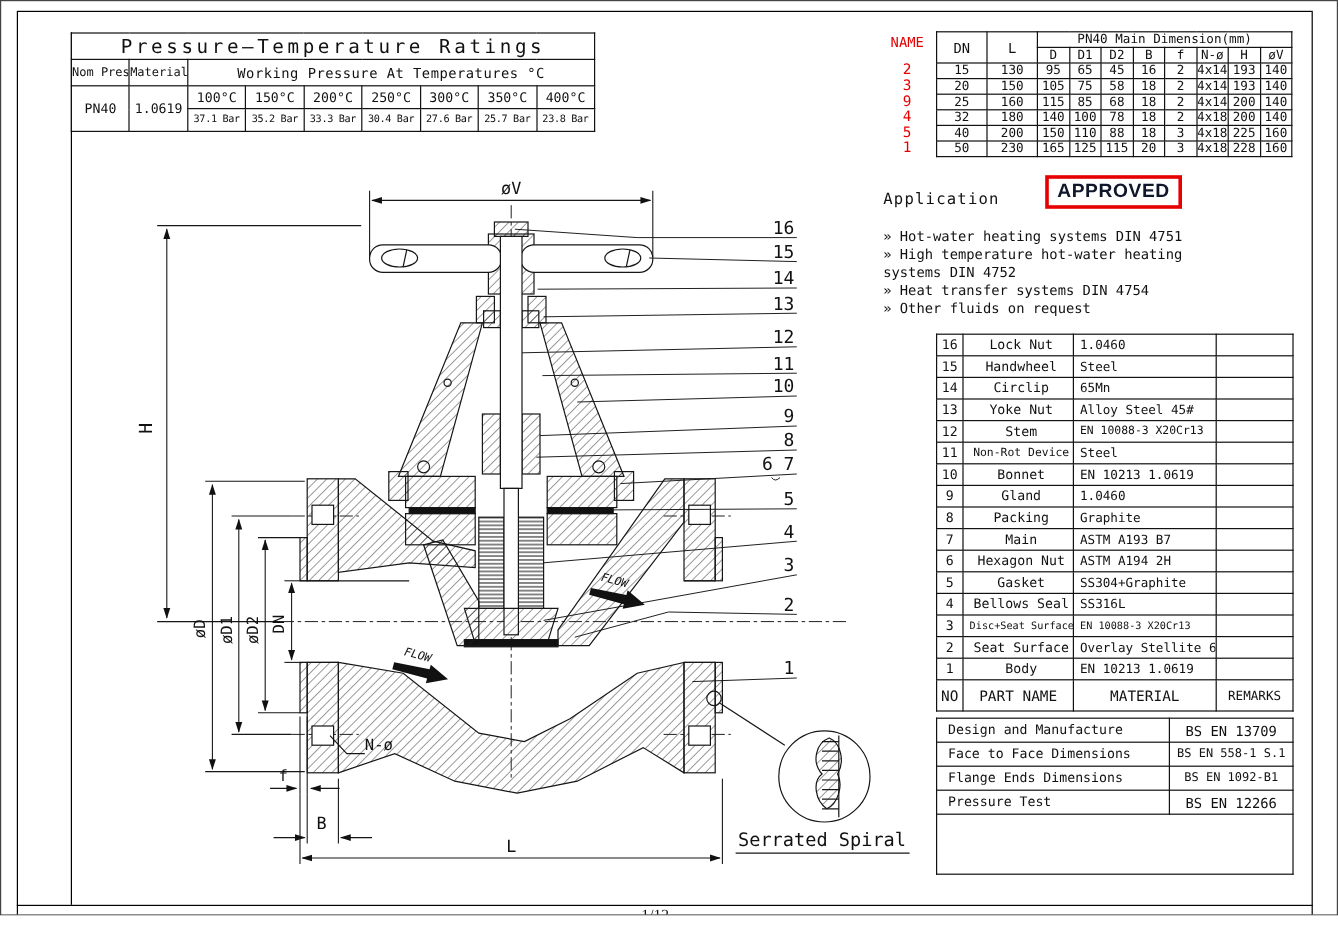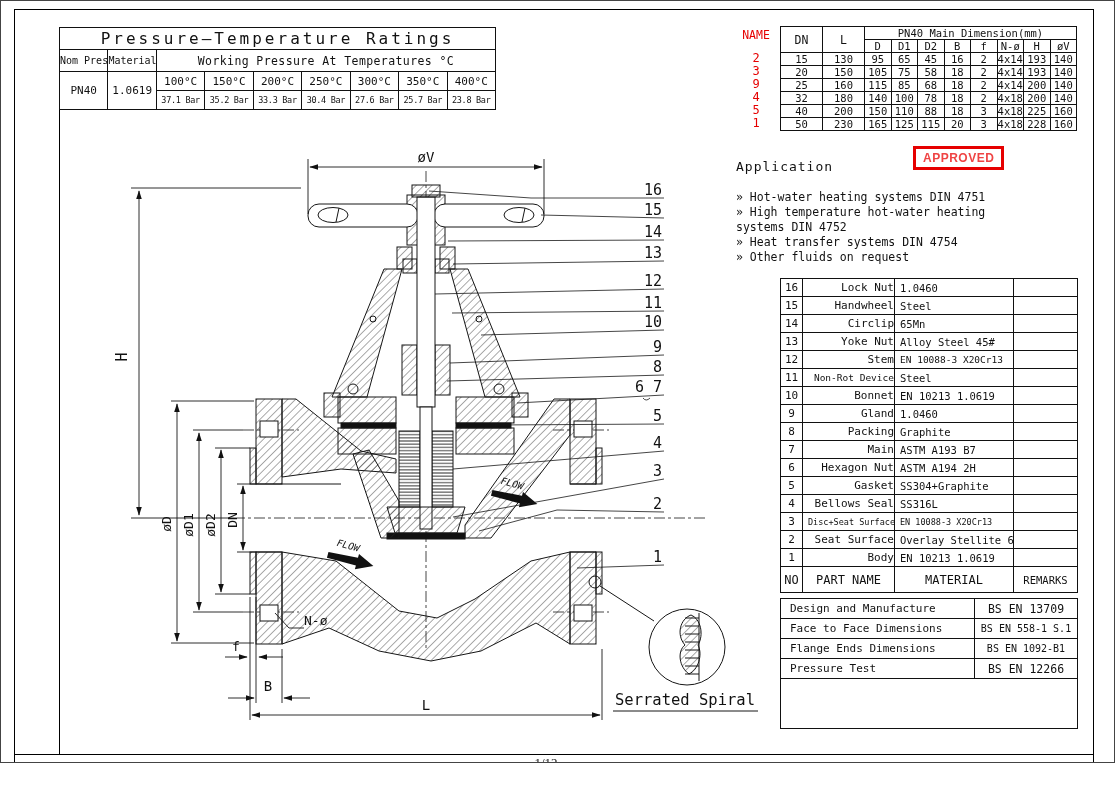--- a/index.html
+++ b/index.html
@@ -23,31 +23,31 @@
   .dim{position:absolute;left:779px;top:25px;width:297px;}
   .dim td{font-size:10.5px;}
   .dim .g{height:12px;font-size:10.5px;}
   .dim .s{height:13px;}
   .dim .d{height:13px;}
   .dim .dnl{font-size:11.5px;}
   .items{position:absolute;left:733px;top:27px;width:44px;color:#e60000;}
   .items .hd{position:absolute;left:0;top:0;width:44px;text-align:center;font-size:11.5px;}
   .items .it{position:absolute;left:0;width:44px;text-align:center;font-size:12px;}
   
-  .stamp{position:absolute;left:912px;top:145px;border:3px solid #e60000;color:#ef4444;
-         font-family:"Liberation Sans",sans-serif;font-weight:bold;font-size:12px;
+  .stamp{position:absolute;left:870px;top:145px;border:3px solid #e60000;color:#0f172a;
+         font-family:"Liberation Sans",sans-serif;font-weight:bold;font-size:16px;
          padding:2px 7px;letter-spacing:.5px;background:#fff;}
   
   .app-title{position:absolute;left:735px;top:158px;font-size:13px;letter-spacing:1px;}
   .app-list{position:absolute;left:735px;top:189px;width:300px;font-size:11.5px;line-height:15px;}
   .app-list div{margin:0;}
   
   .parts{position:absolute;left:779px;top:277px;width:297px;}
   .parts td{height:18px;font-size:11px;}
-  .parts .nm{text-align:right;padding-left:5px;}
+  .parts .nm{text-align:center;padding-left:5px;}
   .parts .mt{text-align:left;padding-left:5px;font-size:10.5px;}
   .parts .sm{font-size:8.5px;}
   .parts .sm2{font-size:9.5px;}
   .parts .ft td{height:26px;font-size:12px;}
   
   .tblock{position:absolute;left:779px;top:597px;width:297px;}
   .tblock .ttl{height:25px;font-size:12.5px;letter-spacing:-.4px;}
   .tblock .std-l{height:20px;font-size:11px;text-align:left;padding-left:9px;}
   .tblock .std-v{font-size:11.5px;}
   .tblock .vsm{font-size:10px;}

